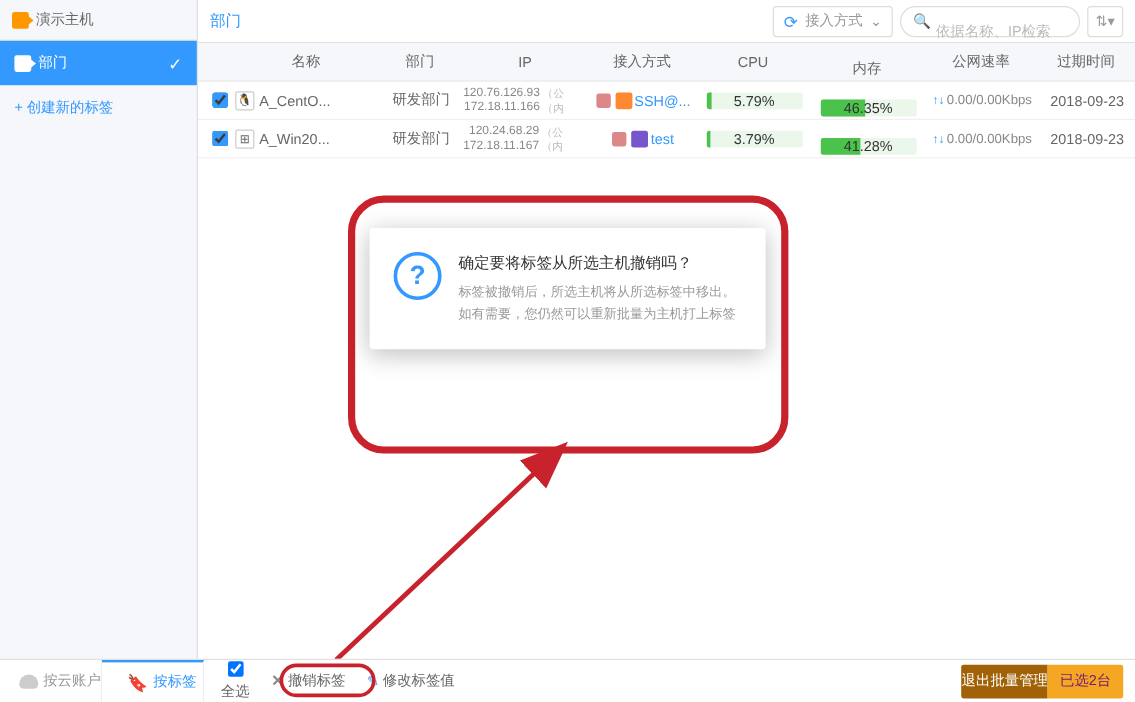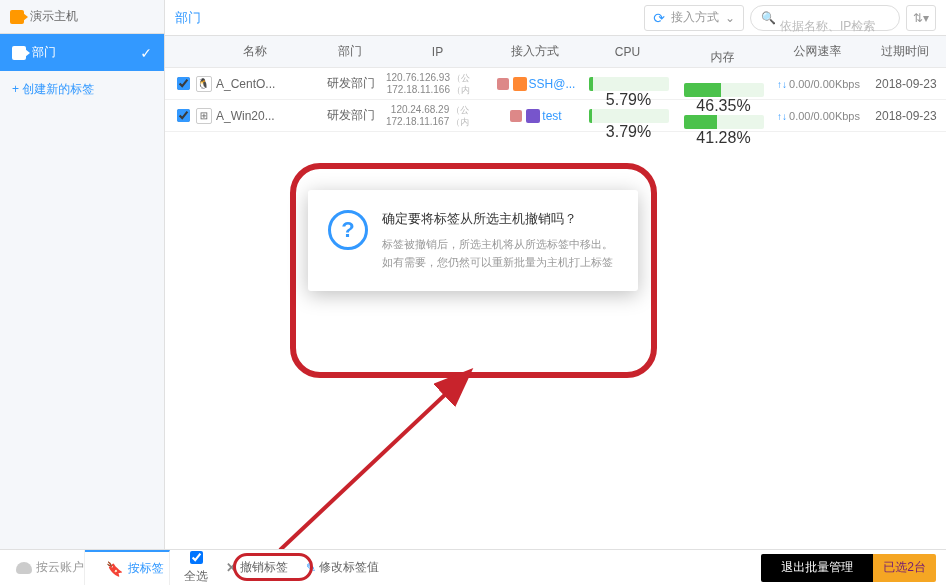--- a/index.html
+++ b/index.html
@@ -57,21 +57,21 @@
     .ip-stack { text-align: right; }
     .ip-net { color: #bbb; margin-left: 2px; font-size:9px; line-height:12px; }
     .conn-link { color: #3399ff; display:flex; align-items:center; justify-content:center; gap:2px; }
     .conn-icon { width:14px; height:14px; border-radius:2px; display:inline-block; }
     .conn-icon.ssh { background:#ff8833; }
     .conn-icon.rdp { background:#7755cc; }
     .small-icon { width:12px;height:12px; background:#d88; border-radius:2px; display:inline-block; margin-right:2px;}
     
     .progress { position: relative; width: 80px; height: 14px; background: #eaf7ea; border-radius: 2px; margin: 0 auto; }
     .progress-bar { height: 100%; background: #4bc24b; border-radius: 2px 0 0 2px; }
-    .progress-text { position: absolute; top: 16px; left: 0; right: 0; text-align: center; font-size: 16px; line-height: 14px; color: #333; }
+    .progress-text { position: absolute; top: 0; left: 0; right: 0; text-align: center; font-size: 12px; line-height: 14px; color: #333; }
     
     .net-text { color: #888; font-size: 11px; }
     .net-arrow { color: #3399ff; margin-right: 2px; font-size:10px; }
     
     
     .modal-overlay { position: absolute; inset: 0; background: rgba(0,0,0,0); display: flex; align-items: flex-start; justify-content: center; }
     .modal-ring { position: absolute; top: 163px; left: 290px; width: 367px; height: 215px; border: 6px solid #c8232c; border-radius: 30px; pointer-events:none; }
     .modal { position: absolute; top: 190px; left: 308px; width: 330px; background: #fff; border-radius: 3px; box-shadow: 0 4px 20px rgba(0,0,0,0.25); padding: 20px; }
     .modal-body { display: flex; gap: 14px; }
     .modal-q { width: 40px; height: 40px; border-radius: 50%; border: 3px solid #3399ff; color: #3399ff; display:flex; align-items:center; justify-content:center; font-size: 22px; font-weight: bold; flex-shrink:0; }
@@ -93,21 +93,21 @@
     .cloud-icon { width:16px; height:12px; border-radius: 8px 8px 4px 4px; background:#ccc; display:inline-block;}
     .tag-icon2 { color:#3399ff; font-size:14px; }
     
     .bottom-mid { display: flex; align-items: center; gap: 18px; padding-left: 14px; color: #666; }
     .bottom-mid label { display:flex; align-items:center; gap:4px; cursor:pointer;flex-direction:column; }
     .action-link { display:flex; align-items:center; gap:3px; cursor:pointer; color:#666; }
     .action-link.revoke { }
     .revoke-ring { position:absolute; bottom:4px; left:233px; width:80px; height:28px; border:3px solid #c8232c; border-radius:14px; pointer-events:none;}
     
     .bottom-right { margin-left: auto; display: flex; align-items: center; gap: 0; }
-    .exit-btn { background: #000000; color: #fff; height: 28px; padding: 0 20px; border:none; border-radius: 2px 0 0 2px; cursor:pointer; font-size:12px;}
+    .exit-btn { background: #a16207; color: #fff; height: 28px; padding: 0 0; border:none; border-radius: 2px 0 0 2px; cursor:pointer; font-size:12px;}
     .count-badge { background: #f5a623; color: #701a75; height: 28px; padding: 0 10px; display:flex; align-items:center; border-radius: 0 2px 2px 0; margin-right:10px; font-size:12px;}
     
     .x-icon { color:#888; font-size:13px; font-weight:bold;}
     .edit-icon { color:#3399ff; font-size:12px;}
   </style>
 </head>
 <body>
 
 <div class="app">
 

